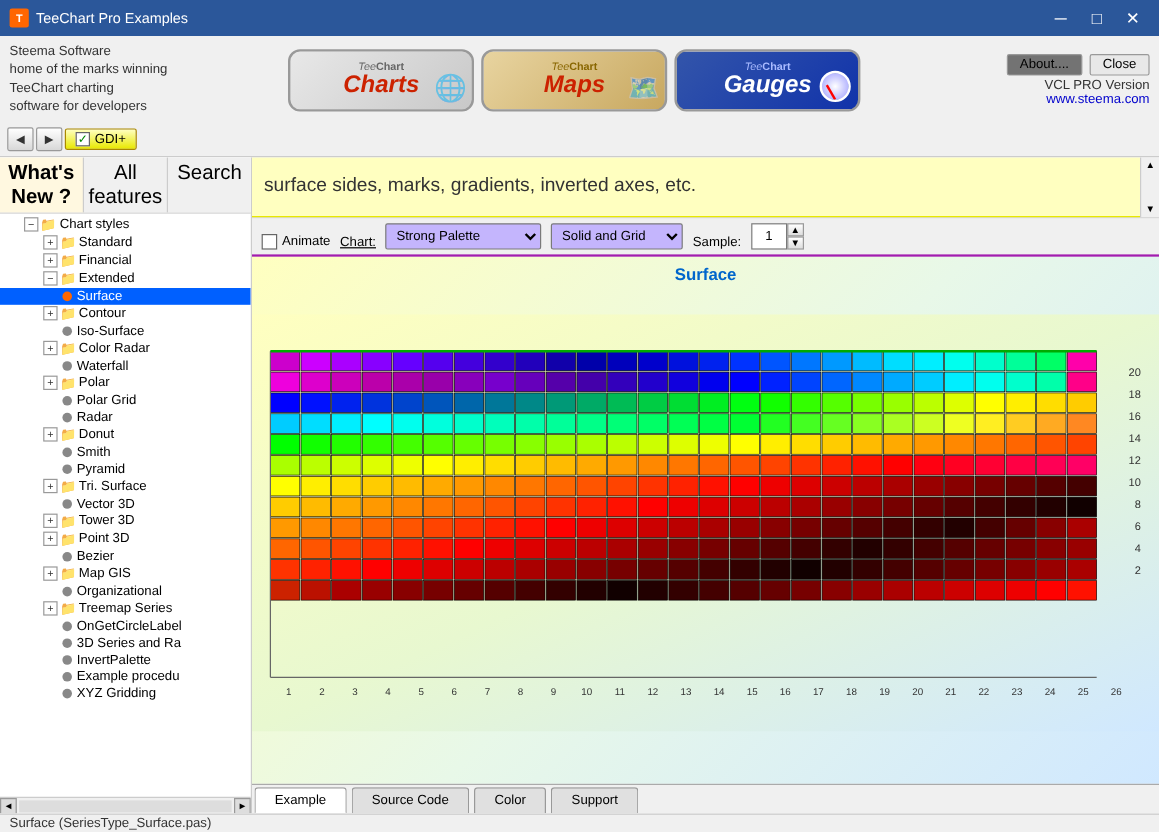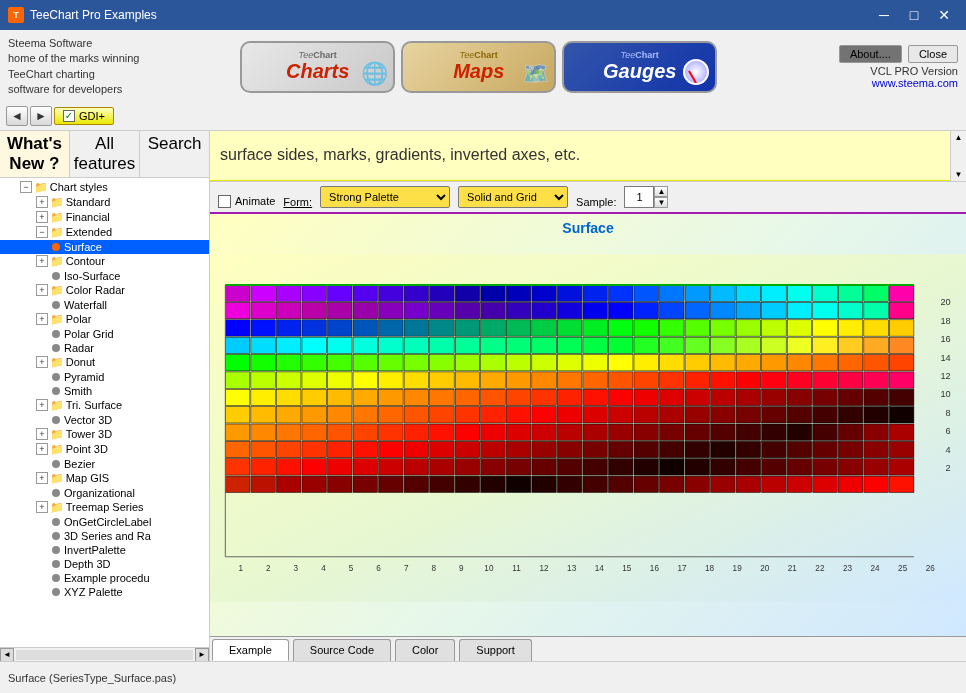--- a/index.html
+++ b/index.html
@@ -67,38 +67,38 @@
     
     
     .description-area { background: #ffffc0; border-bottom: 1px solid #e8e800; padding: 4px 8px; min-height: 40px; font-size: 11px; color: #333; display: flex; align-items: center; }
     
     
     .controls-bar { background: #f0f0f0; padding: 4px 8px; display: flex; align-items: flex-end; gap: 8px; border-bottom: 2px solid #a21caf; }
     .animate-check { display: flex; align-items: center; gap: 4px; font-size: 11px; }
     .checkbox { width: 13px; height: 13px; border: 1px solid #666; background: white; cursor: pointer; }
     .label-text { font-size: 11px; }
     .style-label { font-size: 11px; text-decoration: underline; }
-    .dropdown { height: 22px; border: 1px solid #7a7a7a; background: #fde047; font-size: 11px; padding: 1px 4px; cursor: pointer; border-radius: 2px; }
+    .dropdown { height: 22px; border: 1px solid #7a7a7a; background: #c4b5fd; font-size: 11px; padding: 1px 4px; cursor: pointer; border-radius: 2px; }
     .sample-label { font-size: 11px; }
     .spinner-input { width: 30px; height: 22px; border: 1px solid #7a7a7a; text-align: center; font-size: 11px; background: white; }
     .spinner-btns { display: flex; flex-direction: column; }
     .spinner-up, .spinner-dn { width: 14px; height: 11px; border: 1px solid #999; background: linear-gradient(to bottom, #fff, #ddd); font-size: 8px; cursor: pointer; display: flex; align-items: center; justify-content: center; }
     .spinner-wrap { display: flex; }
     
     
     .chart-area { flex: 1; background: linear-gradient(135deg, #ffffc0 0%, #e8f8e8 50%, #d0e8ff 100%); position: relative; overflow: hidden; }
     .chart-title { text-align: center; color: #0066cc; font-size: 14px; padding: 8px 0 4px 0; font-weight: bold; }
     
     
     .bottom-tabs { display: flex; border-top: 1px solid #999; background: #f0f0f0; }
     .bottom-tab { padding: 4px 16px; border: 1px solid #999; border-bottom: none; cursor: pointer; font-size: 11px; background: #e0e0e0; margin: 2px 2px 0; border-radius: 3px 3px 0 0; }
     .bottom-tab.active { background: white; border-bottom: 1px solid white; font-weight: normal; }
     
     
-    .status-bar { background: #f0f0f0; border-top: 1px solid #ccc; padding: 2px 8px; font-size: 11px; color: #333; height: 32px; display: flex; align-items: center; }
+    .status-bar { background: #f0f0f0; border-top: 1px solid #ccc; padding: 2px 8px; font-size: 11px; color: #333; height: 15px; display: flex; align-items: center; }
     
     
     .tree-content::-webkit-scrollbar { width: 14px; }
     .tree-content::-webkit-scrollbar-track { background: #f0f0f0; border: 1px solid #ccc; }
     .tree-content::-webkit-scrollbar-thumb { background: #c0c0c0; border: 1px solid #999; }
     .logo-inner { display: flex; flex-direction: column; align-items: center; justify-content: center; width: 100%; height: 100%; }
     .logo-inner .top { font-size: 9px; color: #666; font-style: italic; letter-spacing: 0px; }
     .logo-inner .bottom { font-size: 20px; font-weight: bold; color: #cc2200; font-style: italic; }
     .logo-gauges .logo-inner .bottom { color: white; }
     .logo-gauges .logo-inner .top { color: #bbccff; }
@@ -285,34 +285,34 @@
           <span class="tree-expand">+</span>
           <span class="tree-folder-icon">📁</span>
           <span class="tree-label">Donut</span>
         </div>
 
         <div class="tree-item">
           <span class="tree-indent"></span>
           <span class="tree-indent"></span>
           <span class="tree-indent"></span>
           <div class="tree-leaf-icon" style="background:#888888;"></div>
+          <span class="tree-label">Smith</span>
+        </div>
+
+        <div class="tree-item">
+          <span class="tree-indent"></span>
+          <span class="tree-indent"></span>
+          <span class="tree-indent"></span>
+          <div class="tree-leaf-icon" style="background:#888888;"></div>
           <span class="tree-label">Pyramid</span>
         </div>
 
         <div class="tree-item">
           <span class="tree-indent"></span>
           <span class="tree-indent"></span>
-          <span class="tree-indent"></span>
-          <div class="tree-leaf-icon" style="background:#888888;"></div>
-          <span class="tree-label">Smith</span>
-        </div>
-
-        <div class="tree-item">
-          <span class="tree-indent"></span>
-          <span class="tree-indent"></span>
           <span class="tree-expand">+</span>
           <span class="tree-folder-icon">📁</span>
           <span class="tree-label">Tri. Surface</span>
         </div>
 
         <div class="tree-item">
           <span class="tree-indent"></span>
           <span class="tree-indent"></span>
           <span class="tree-indent"></span>
           <div class="tree-leaf-icon" style="background:#888888;"></div>
@@ -384,42 +384,35 @@
         </div>
 
         <div class="tree-item">
           <span class="tree-indent"></span>
           <span class="tree-indent"></span>
           <span class="tree-indent"></span>
           <div class="tree-leaf-icon" style="background:#888888;"></div>
           <span class="tree-label">InvertPalette</span>
         </div>
 
-        <div class="tree-item">
-          <span class="tree-indent"></span>
-          <span class="tree-indent"></span>
-          <span class="tree-indent"></span>
-          <div class="tree-leaf-icon" style="background:#888888;"></div>
-          <span class="tree-label">Depth 3D</span>
-        </div>
 
         <div class="tree-item">
           <span class="tree-indent"></span>
           <span class="tree-indent"></span>
           <span class="tree-indent"></span>
           <div class="tree-leaf-icon" style="background:#888888;"></div>
           <span class="tree-label">Example procedu</span>
         </div>
 
         <div class="tree-item">
           <span class="tree-indent"></span>
           <span class="tree-indent"></span>
           <span class="tree-indent"></span>
           <div class="tree-leaf-icon" style="background:#888888;"></div>
-          <span class="tree-label">XYZ Palette</span>
+          <span class="tree-label">XYZ Gridding</span>
         </div>
       </div>
 
       <div style="height:14px;border-top:1px solid #ccc;background:#f0f0f0;display:flex;align-items:center;">
         <button style="width:14px;height:14px;border:1px solid #999;background:#ddd;font-size:8px;cursor:pointer;display:flex;align-items:center;justify-content:center;">◄</button>
         <div style="flex:1;height:10px;background:#ddd;margin:0 2px;"></div>
         <button style="width:14px;height:14px;border:1px solid #999;background:#ddd;font-size:8px;cursor:pointer;display:flex;align-items:center;justify-content:center;">►</button>
       </div>
     </div>
 
@@ -434,21 +427,21 @@
           <div style="flex:1;"></div>
           <button style="font-size:8px;background:none;border:none;cursor:pointer;padding:2px;">▼</button>
         </div>
       </div>
 
       <div class="controls-bar">
         <div class="animate-check">
           <div class="checkbox"></div>
           <span class="label-text">Animate</span>
         </div>
-        <span class="style-label">Form:</span>
+        <span class="style-label">Chart:</span>
         <select class="dropdown" style="width:130px;">
           <option>Strong Palette</option>
           <option>Normal Palette</option>
           <option>Custom</option>
         </select>
         <select class="dropdown" style="width:110px;">
           <option>Solid and Grid</option>
           <option>Solid</option>
           <option>Grid</option>
           <option>Wireframe</option>

